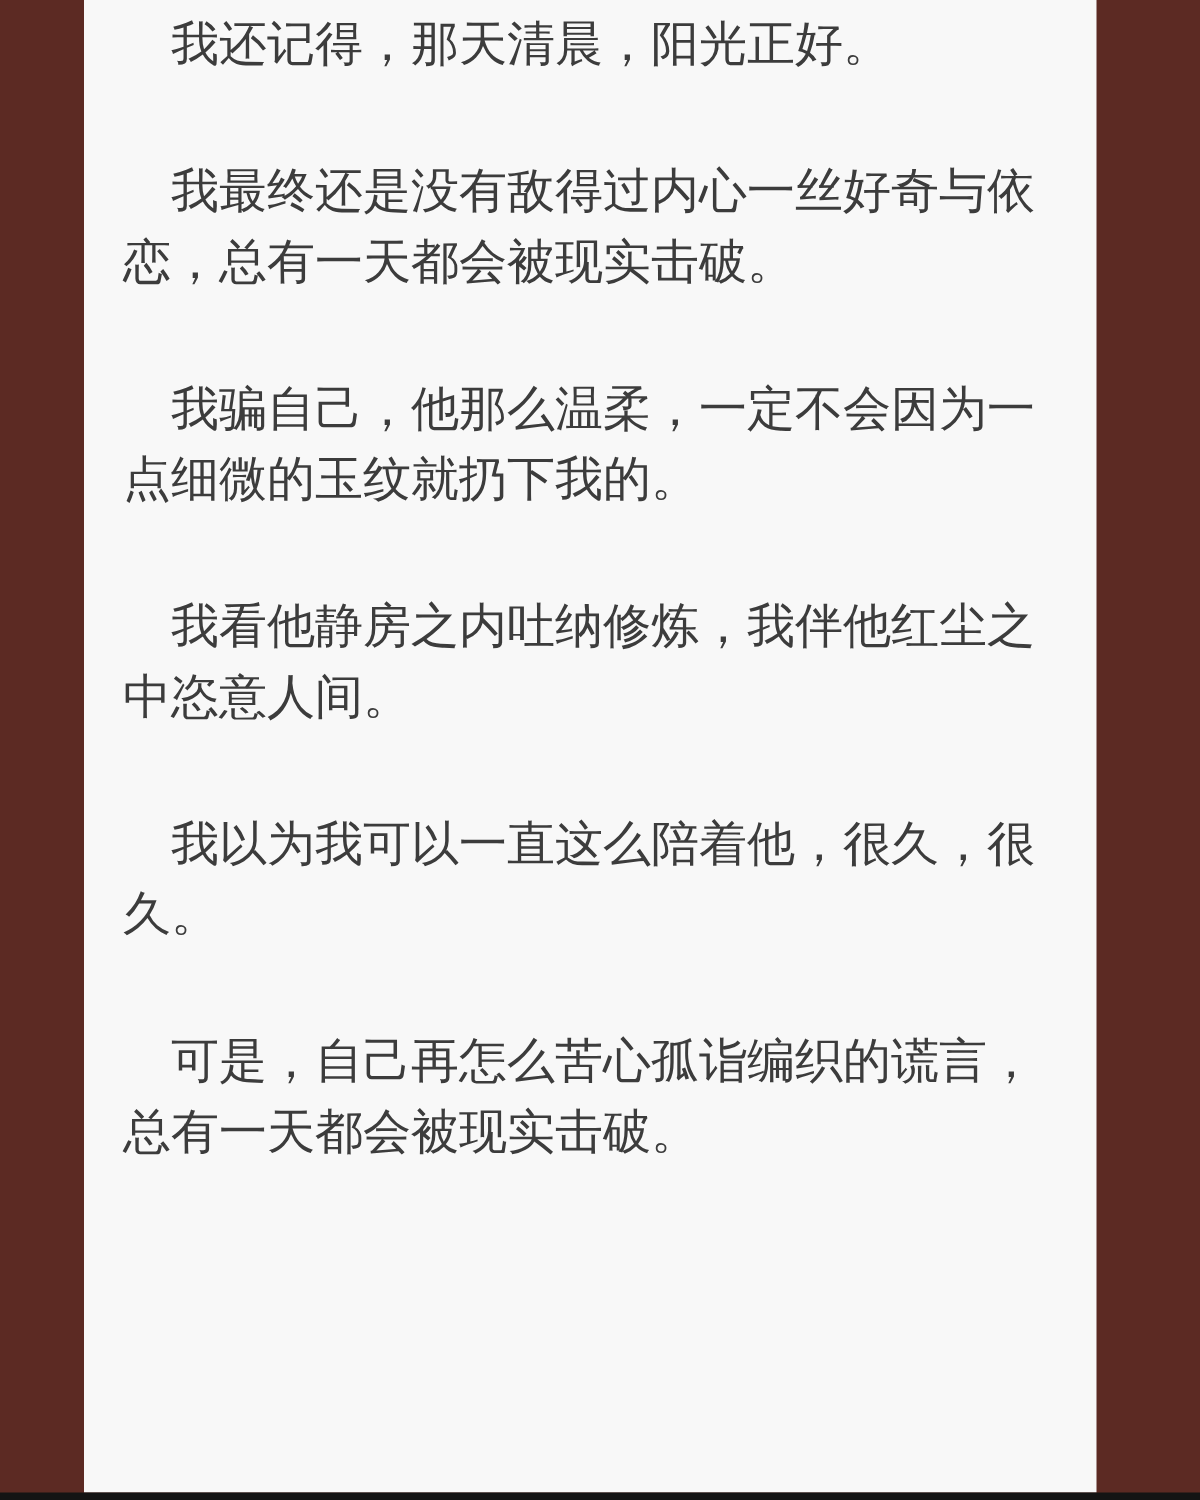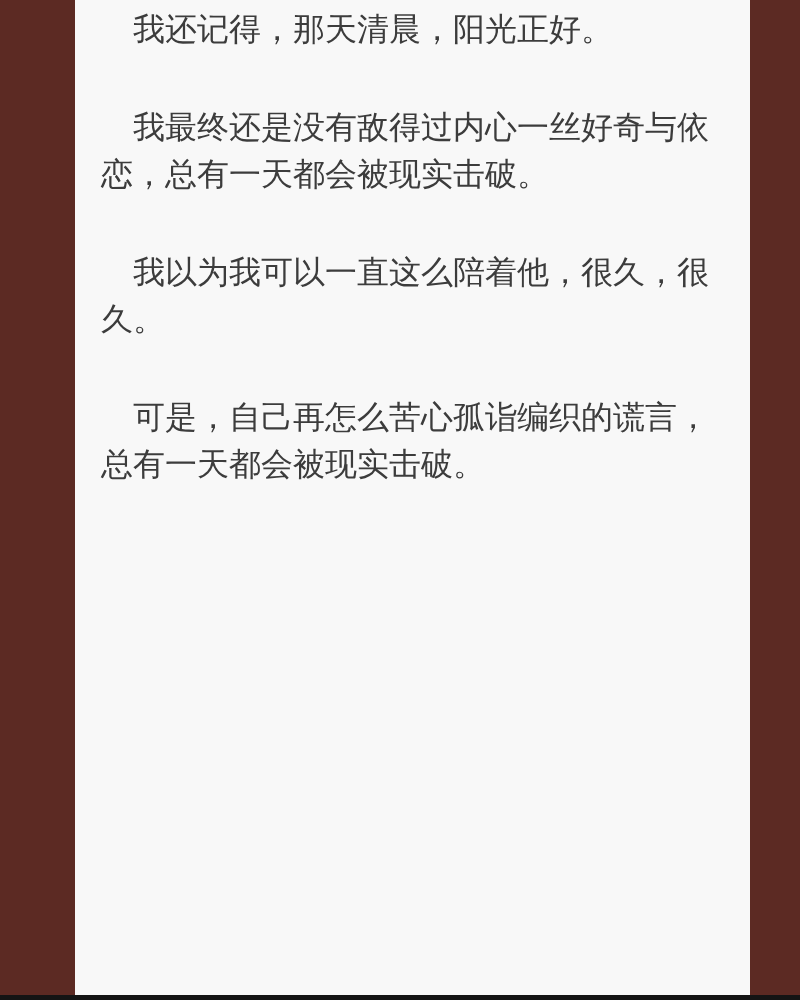--- a/index.html
+++ b/index.html
@@ -17,21 +17,21 @@
   .side-border {
     position: absolute;
     top: 0;
     height: 1000px;
     background: #5c2a23;
   }
   .side-border.left  { left: 0;  width: 63px; }
   .side-border.right { right: 0; width: 62px; }
   .reading-panel {
     position: absolute;
-    left: 75px;
+    left: 56px;
     top: 0;
     width: 675px;
     height: 995px;
     background: #f8f8f8;
     box-sizing: border-box;
     padding: 6px 26px 0 26px;
     overflow: hidden;
   }
   .reading-panel p {
     margin: 0 0 51px 0;
@@ -54,18 +54,20 @@
 </head>
 <body>
 
 <div class="side-border left"></div>
 <div class="side-border right"></div>
 
 <div class="reading-panel">
   <div id="paragraphs">
       <p>我还记得，那天清晨，阳光正好。</p>
       <p>我最终还是没有敌得过内心一丝好奇与依恋，总有一天都会被现实击破。</p>
+      <p>我骗自己，他那么温柔，一定不会因为一点细微的玉纹就扔下我的。</p>
+      <p>我看他静房之内吐纳修炼，我伴他红尘之中恣意人间。</p>
       <p>我以为我可以一直这么陪着他，很久，很久。</p>
       <p>可是，自己再怎么苦心孤诣编织的谎言，总有一天都会被现实击破。</p>
     </div>
 </div>
 
 <div class="bottom-bar"></div>
 
 </body></html>

